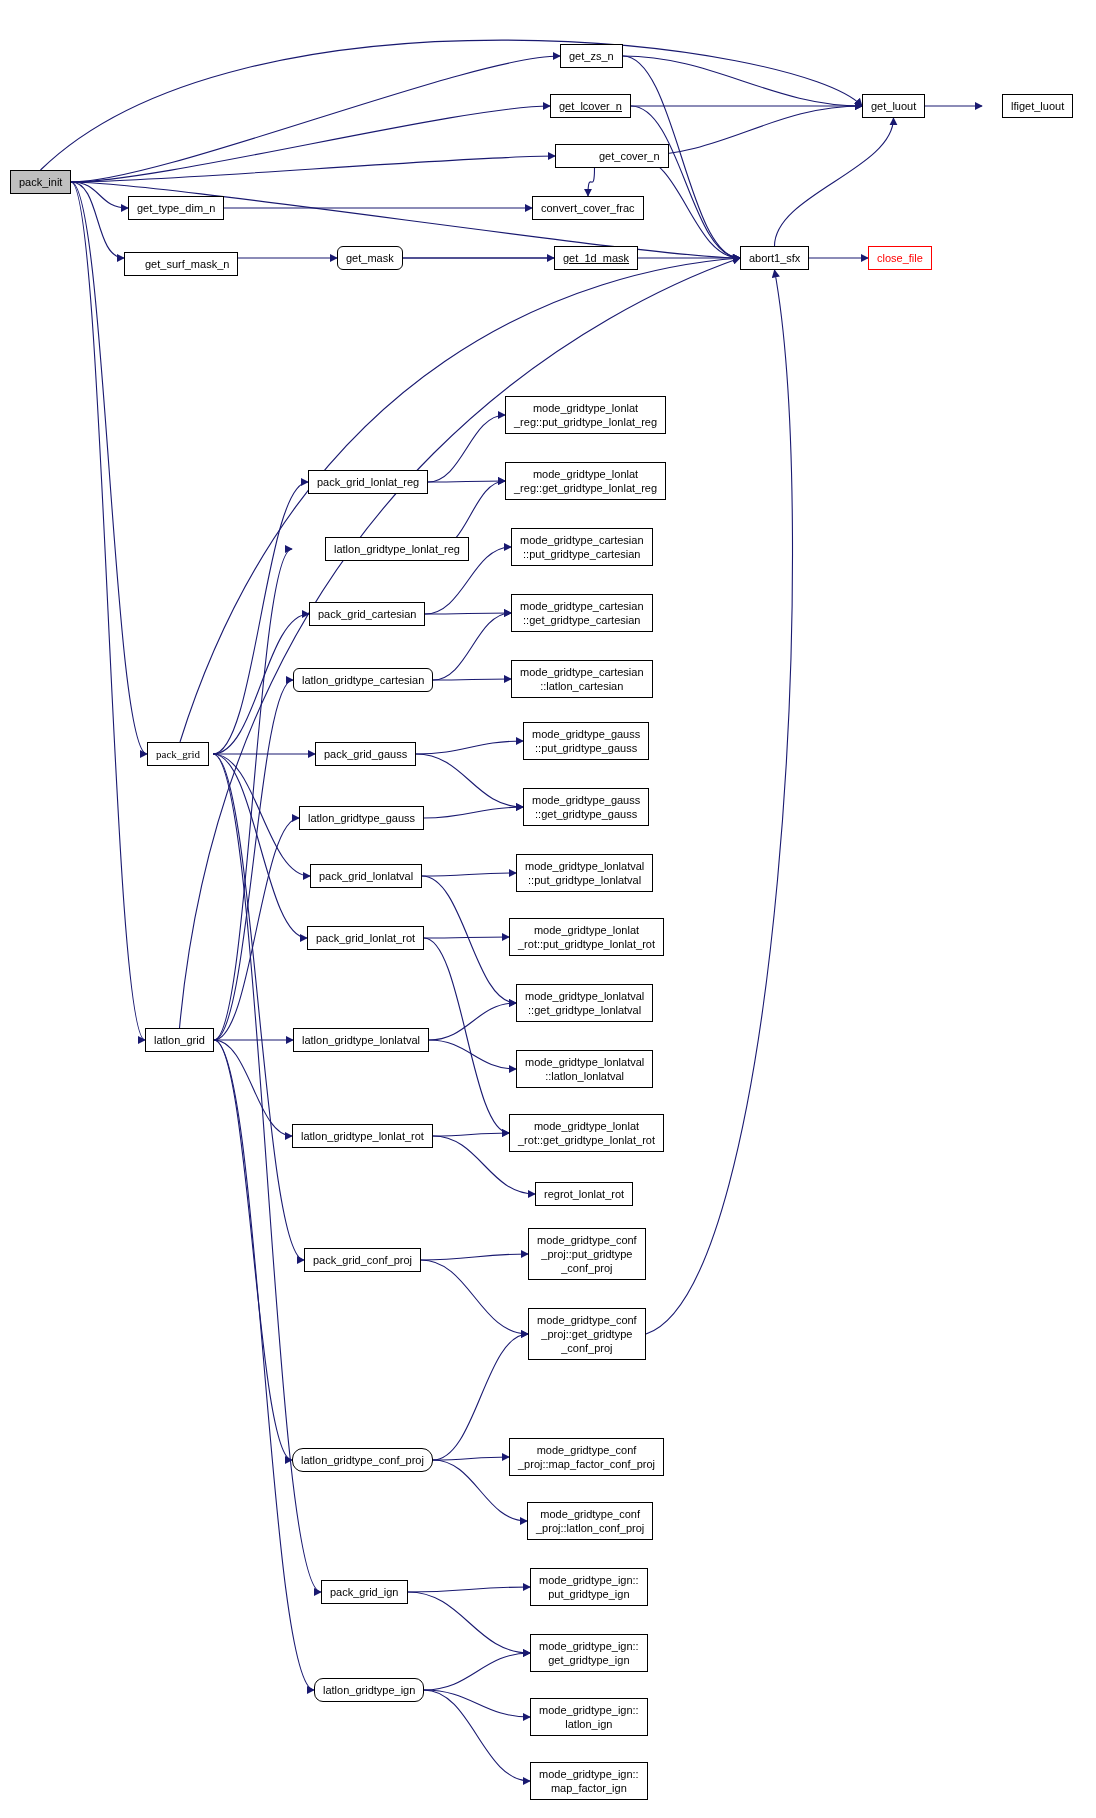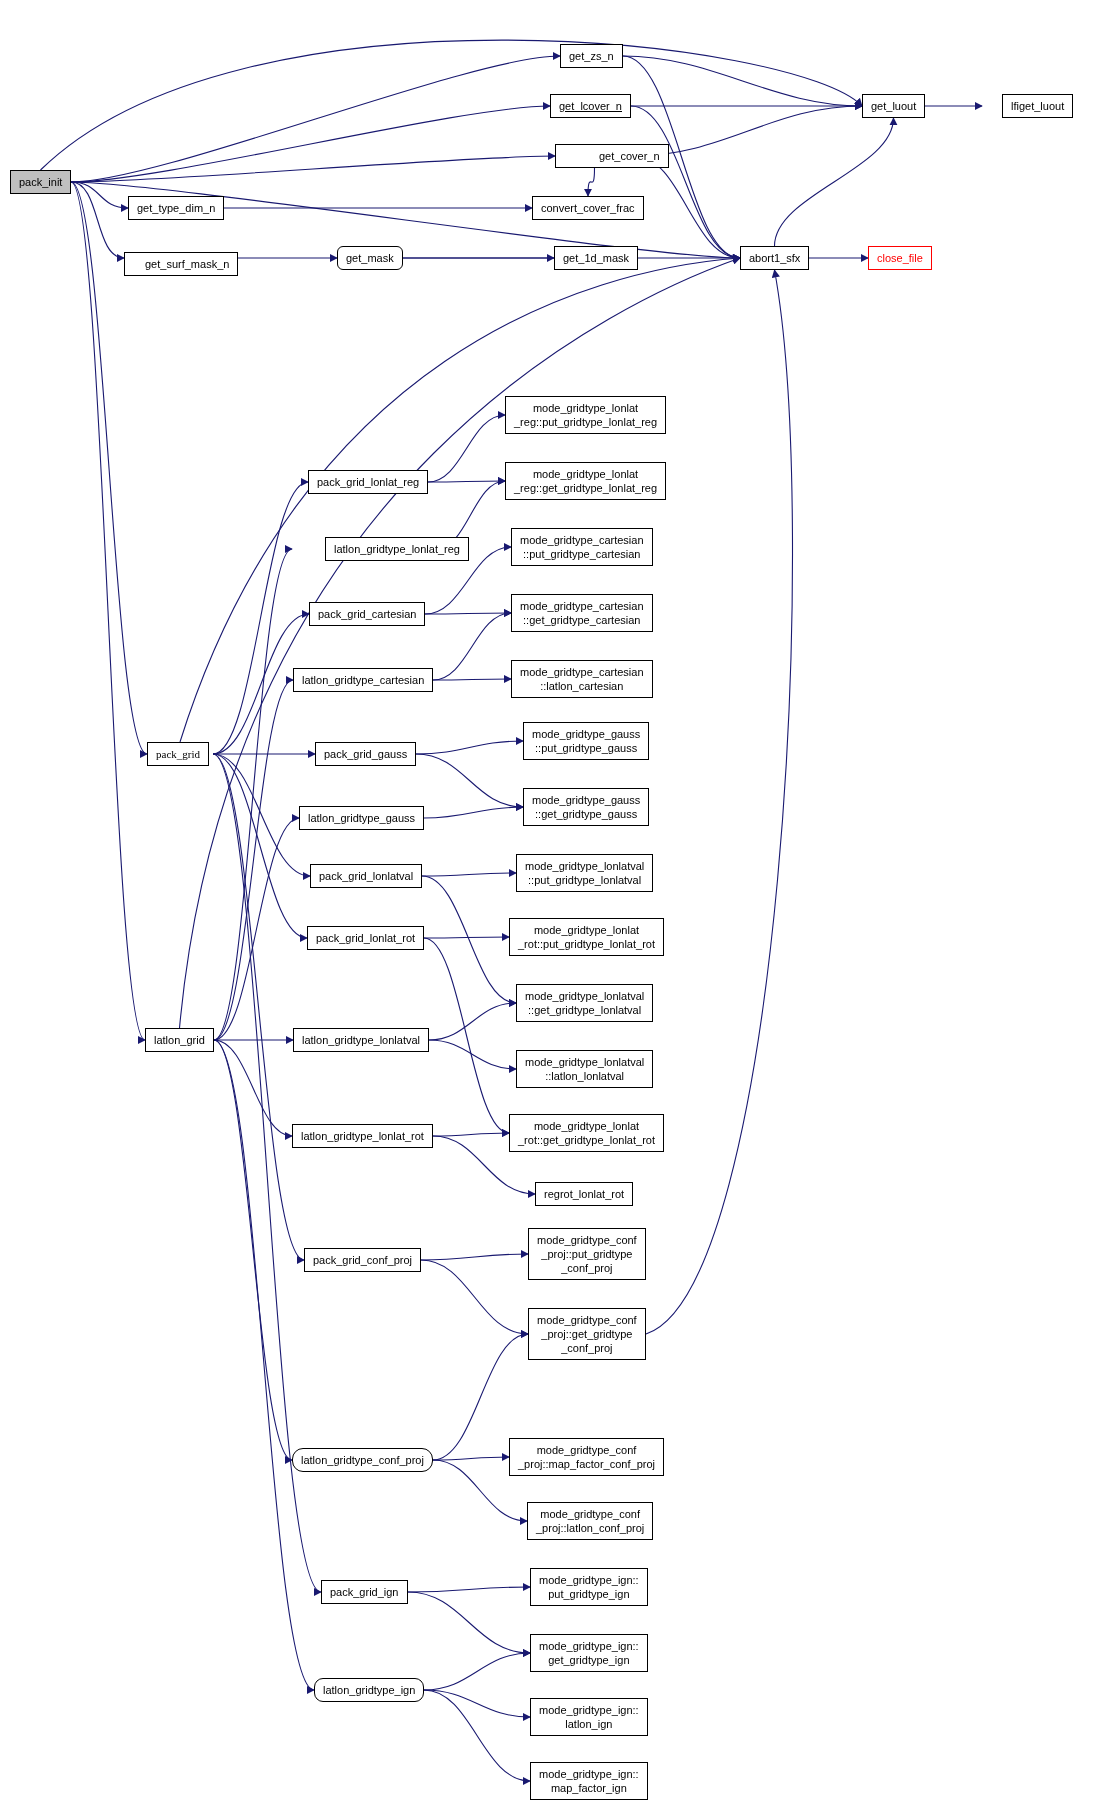--- a/index.html
+++ b/index.html
@@ -109,35 +109,35 @@
       <div class="node root" style="left: 10px; top: 170px;">pack_init</div>
       <div class="node" style="left: 560px; top: 44px;">get_zs_n</div>
       <div class="node" style="left: 550px; top: 94px; text-decoration: underline;">get_lcover_n</div>
       <div class="node" style="left: 555px; top: 144px; padding-left: 43px;">get_cover_n</div>
       <div class="node" style="left: 862px; top: 94px;">get_luout</div>
       <div class="node" style="left: 982px; top: 94px; margin-left: 20px;">lfiget_luout</div>
       <div class="node" style="left: 128px; top: 196px;">get_type_dim_n</div>
       <div class="node" style="left: 532px; top: 196px;">convert_cover_frac</div>
       <div class="node" style="left: 124px; top: 252px; padding-left: 20px;">get_surf_mask_n</div>
       <div class="node" style="left: 337px; top: 246px; border-radius: 6px;">get_mask</div>
-      <div class="node" style="left: 554px; top: 246px;">get_1d_mask</div>
+      <div class="node" style="left: 554px; top: 246px; text-decoration: underline;">get_1d_mask</div>
       <div class="node" style="left: 740px; top: 246px;">abort1_sfx</div>
       <div class="node error" style="left: 868px; top: 246px;">close_file</div>
       <div class="node" style="left: 505px; top: 396px;">mode_gridtype_lonlat
 _reg::put_gridtype_lonlat_reg</div>
       <div class="node" style="left: 505px; top: 462px;">mode_gridtype_lonlat
 _reg::get_gridtype_lonlat_reg</div>
       <div class="node" style="left: 308px; top: 470px;">pack_grid_lonlat_reg</div>
       <div class="node" style="left: 292px; top: 537px; margin-left: 33px;">latlon_gridtype_lonlat_reg</div>
       <div class="node" style="left: 511px; top: 528px;">mode_gridtype_cartesian
 ::put_gridtype_cartesian</div>
       <div class="node" style="left: 309px; top: 602px;">pack_grid_cartesian</div>
       <div class="node" style="left: 511px; top: 594px;">mode_gridtype_cartesian
 ::get_gridtype_cartesian</div>
-      <div class="node" style="left: 293px; top: 668px;">latlon_gridtype_cartesian</div>
+      <div class="node" style="left: 293px; top: 668px; border-radius: 6px;">latlon_gridtype_cartesian</div>
       <div class="node" style="left: 511px; top: 660px;">mode_gridtype_cartesian
 ::latlon_cartesian</div>
       <div class="node" style="left: 523px; top: 722px;">mode_gridtype_gauss
 ::put_gridtype_gauss</div>
       <div class="node" style="left: 315px; top: 742px;">pack_grid_gauss</div>
       <div class="node" style="left: 147px; top: 742px; font-family: Liberation Serif, serif;">pack_grid</div>
       <div class="node" style="left: 523px; top: 788px;">mode_gridtype_gauss
 ::get_gridtype_gauss</div>
       <div class="node" style="left: 299px; top: 806px;">latlon_gridtype_gauss</div>
       <div class="node" style="left: 310px; top: 864px;">pack_grid_lonlatval</div>

